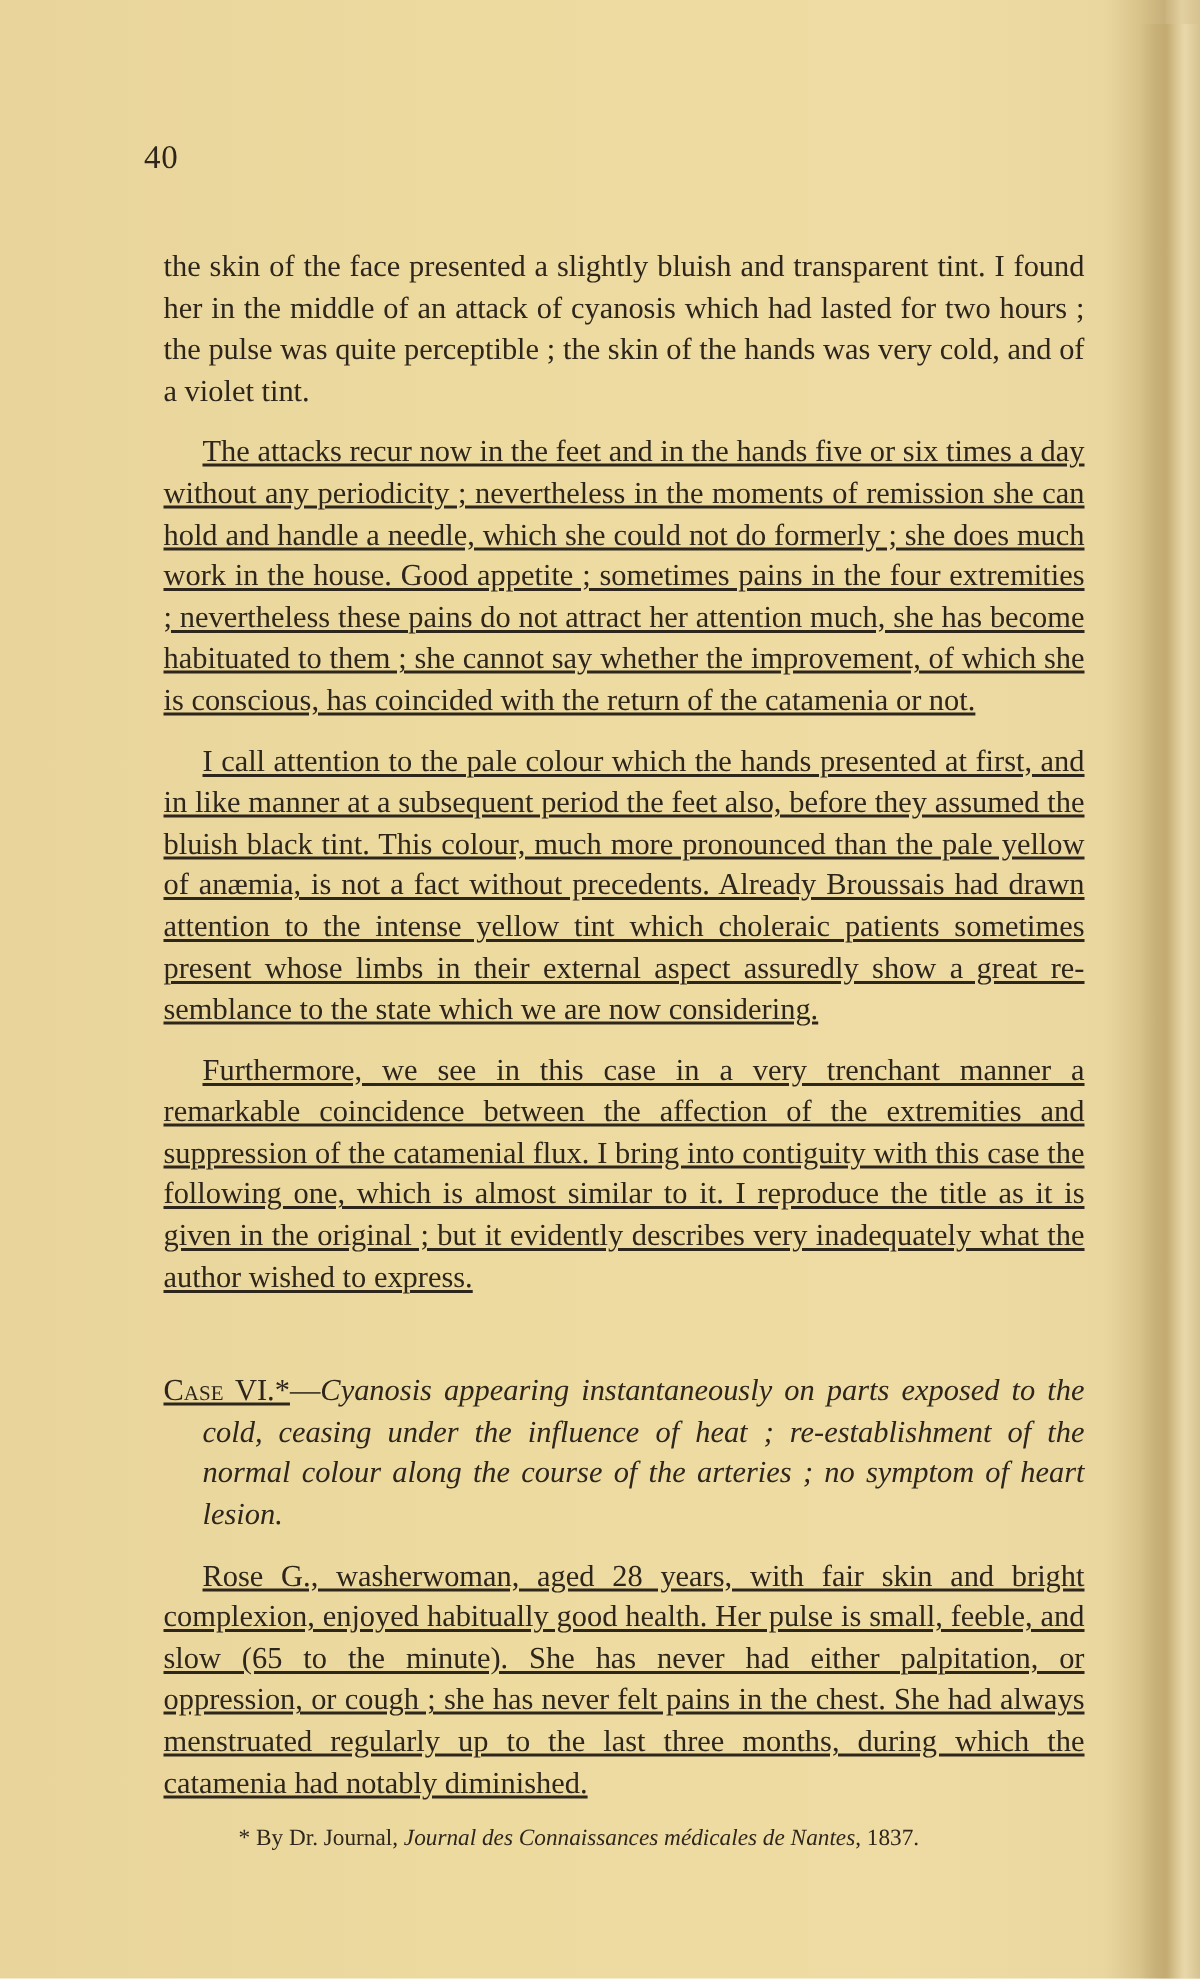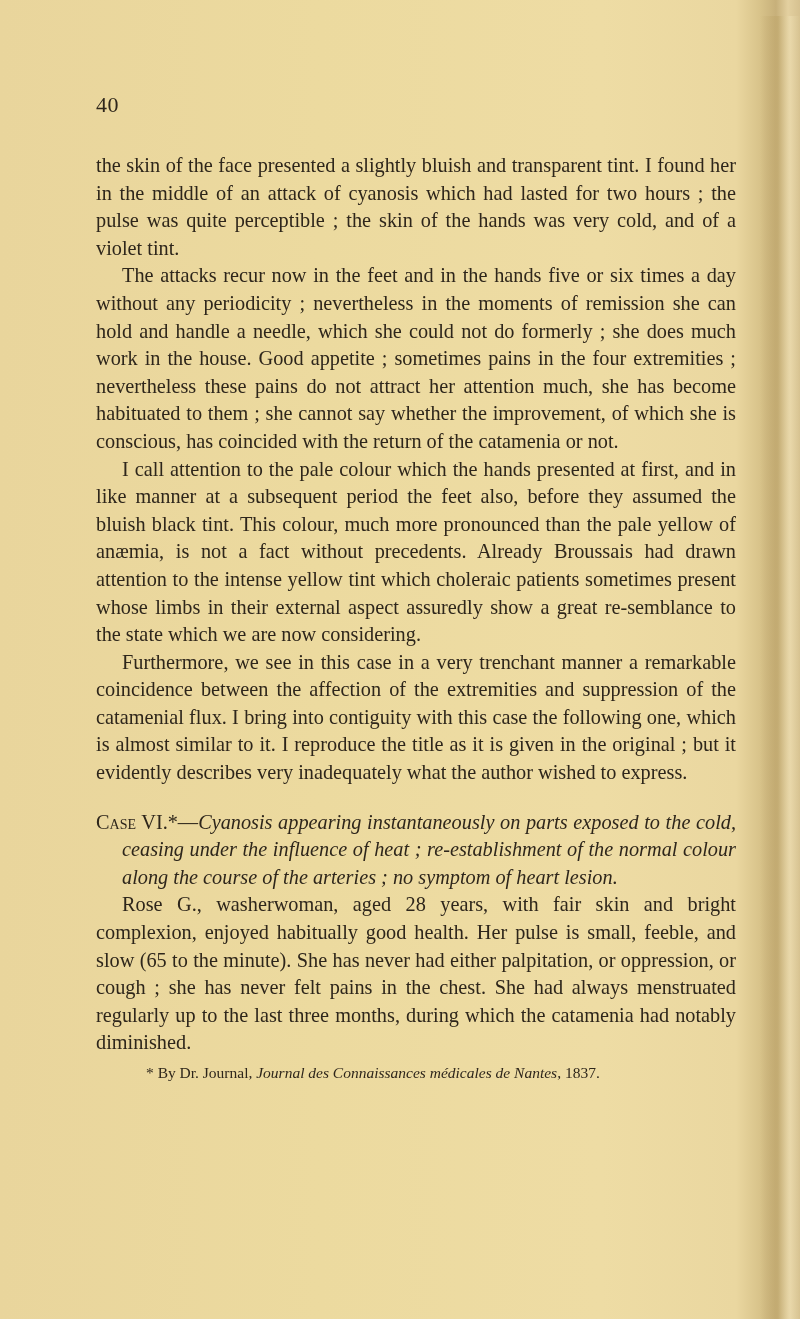--- a/index.html
+++ b/index.html
@@ -48,33 +48,34 @@
     .body {
       position: absolute;
       top: 136px;
       left: 96px;
       width: 640px;
       font-size: 20.3px;
       line-height: 27.6px;
       text-align: justify;
     }
     .body p {
-      margin: 0;
+      margin: 13px;
       text-align: justify;
       text-align-last: left;
     }
-    .body p.indent { text-indent: 26px; }
+    .body p.indent { text-indent: 26px; text-decoration: underline; }
     .spacer { height: 22px; }
     .case-heading {
       padding-left: 26px;
       text-indent: -26px;
     }
     .case-label {
       font-variant: small-caps;
       font-style: normal;
+      text-decoration: underline;
     }
     .case-title { font-style: italic; }
     .footnote {
       margin-top: 6px !important;
       padding-left: 50px;
       font-size: 15.5px;
       line-height: 20px;
       text-align: left !important;
     }
     .footnote em { }

